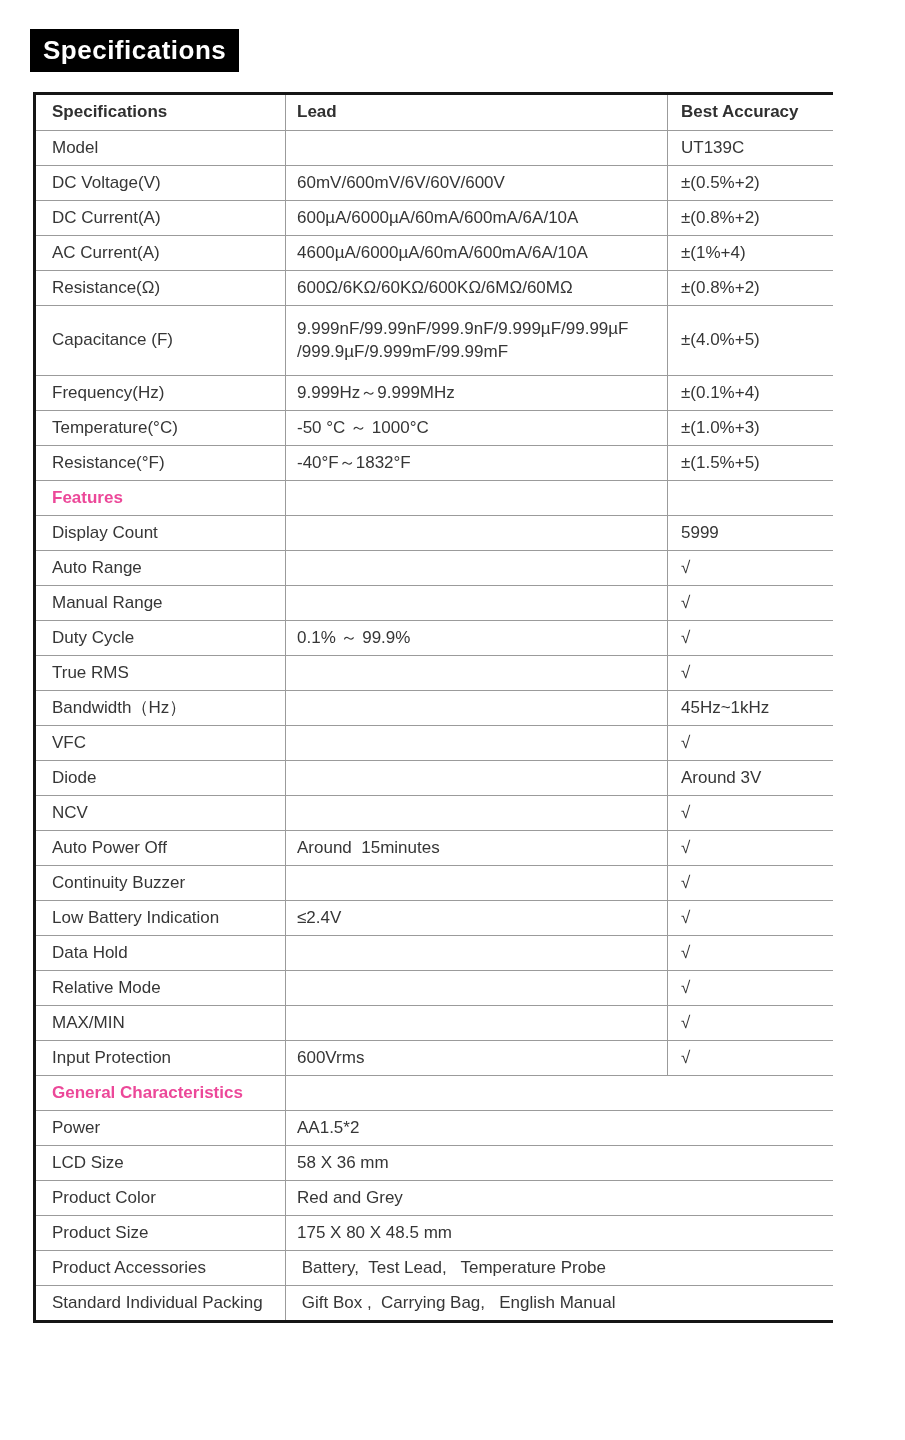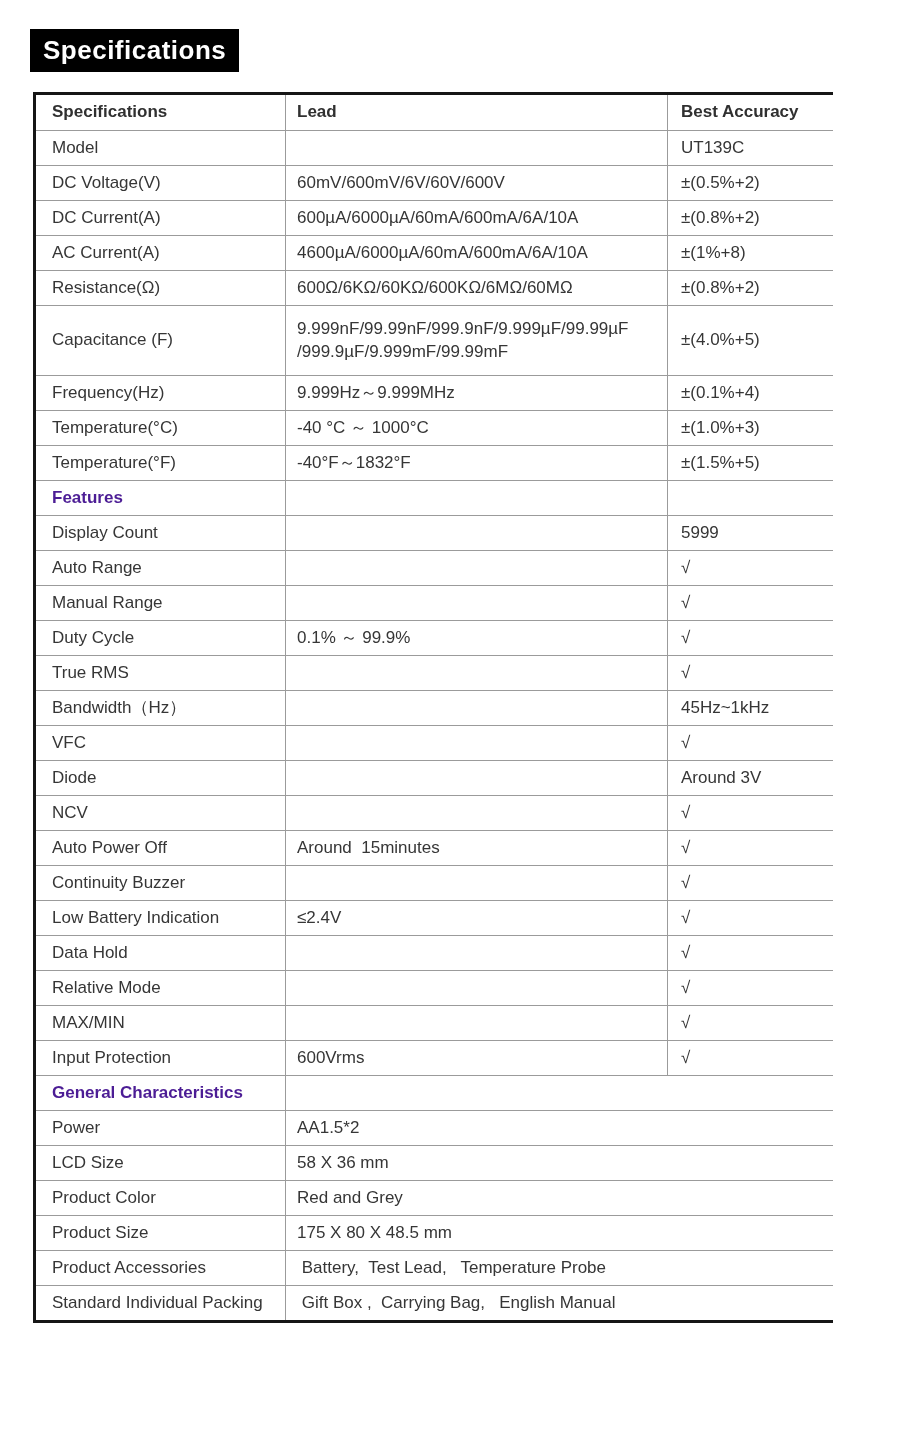--- a/index.html
+++ b/index.html
@@ -50,21 +50,21 @@
     line-height: 1.35;
   }
   .spec-table th {
     font-weight: bold;
     height: 35px;
     color: #303030;
   }
   .spec-table .c1, .spec-table th.c1 { padding: 0 4px 0 16px; }
   .spec-table .c2, .spec-table th.c2 { padding: 0 4px 0 11px; white-space: pre-wrap; }
   .spec-table .c3, .spec-table th.c3 { padding: 0 4px 0 13px; }
-  .spec-table td.bold { font-weight: bold; color: #4c1d95; margin-top: 24px; }
+  .spec-table td.bold { font-weight: bold; color: #ec4899; margin-top: 24px; }
   .spec-table tr.tall td { height: 69px; }
 </style>
 </head>
 <body>
 
 <div id="page">
 
   <div class="title-box">Specifications</div>
 
   <table class="spec-table">
@@ -92,45 +92,45 @@
           <td class="c3">±(0.5%+2)</td>
         </tr>
         <tr>
           <td class="c1">DC Current(A)</td>
           <td class="c2">600µA/6000µA/60mA/600mA/6A/10A</td>
           <td class="c3">±(0.8%+2)</td>
         </tr>
         <tr>
           <td class="c1">AC Current(A)</td>
           <td class="c2">4600µA/6000µA/60mA/600mA/6A/10A</td>
-          <td class="c3">±(1%+8)</td>
+          <td class="c3">±(1%+4)</td>
         </tr>
         <tr>
           <td class="c1">Resistance(Ω)</td>
           <td class="c2">600Ω/6KΩ/60KΩ/600KΩ/6MΩ/60MΩ</td>
           <td class="c3">±(0.8%+2)</td>
         </tr>
         <tr class="tall">
           <td class="c1">Capacitance (F)</td>
           <td class="c2">9.999nF/99.99nF/999.9nF/9.999µF/99.99µF
 /999.9µF/9.999mF/99.99mF</td>
           <td class="c3">±(4.0%+5)</td>
         </tr>
         <tr>
           <td class="c1">Frequency(Hz)</td>
           <td class="c2">9.999Hz～9.999MHz</td>
           <td class="c3">±(0.1%+4)</td>
         </tr>
         <tr>
           <td class="c1">Temperature(°C)</td>
-          <td class="c2">-40 °C ～ 1000°C</td>
+          <td class="c2">-50 °C ～ 1000°C</td>
           <td class="c3">±(1.0%+3)</td>
         </tr>
         <tr>
-          <td class="c1">Temperature(°F)</td>
+          <td class="c1">Resistance(°F)</td>
           <td class="c2">-40°F～1832°F</td>
           <td class="c3">±(1.5%+5)</td>
         </tr>
         <tr>
           <td class="c1 bold">Features</td>
           <td class="c2"></td>
           <td class="c3"></td>
         </tr>
         <tr>
           <td class="c1">Display Count</td>

